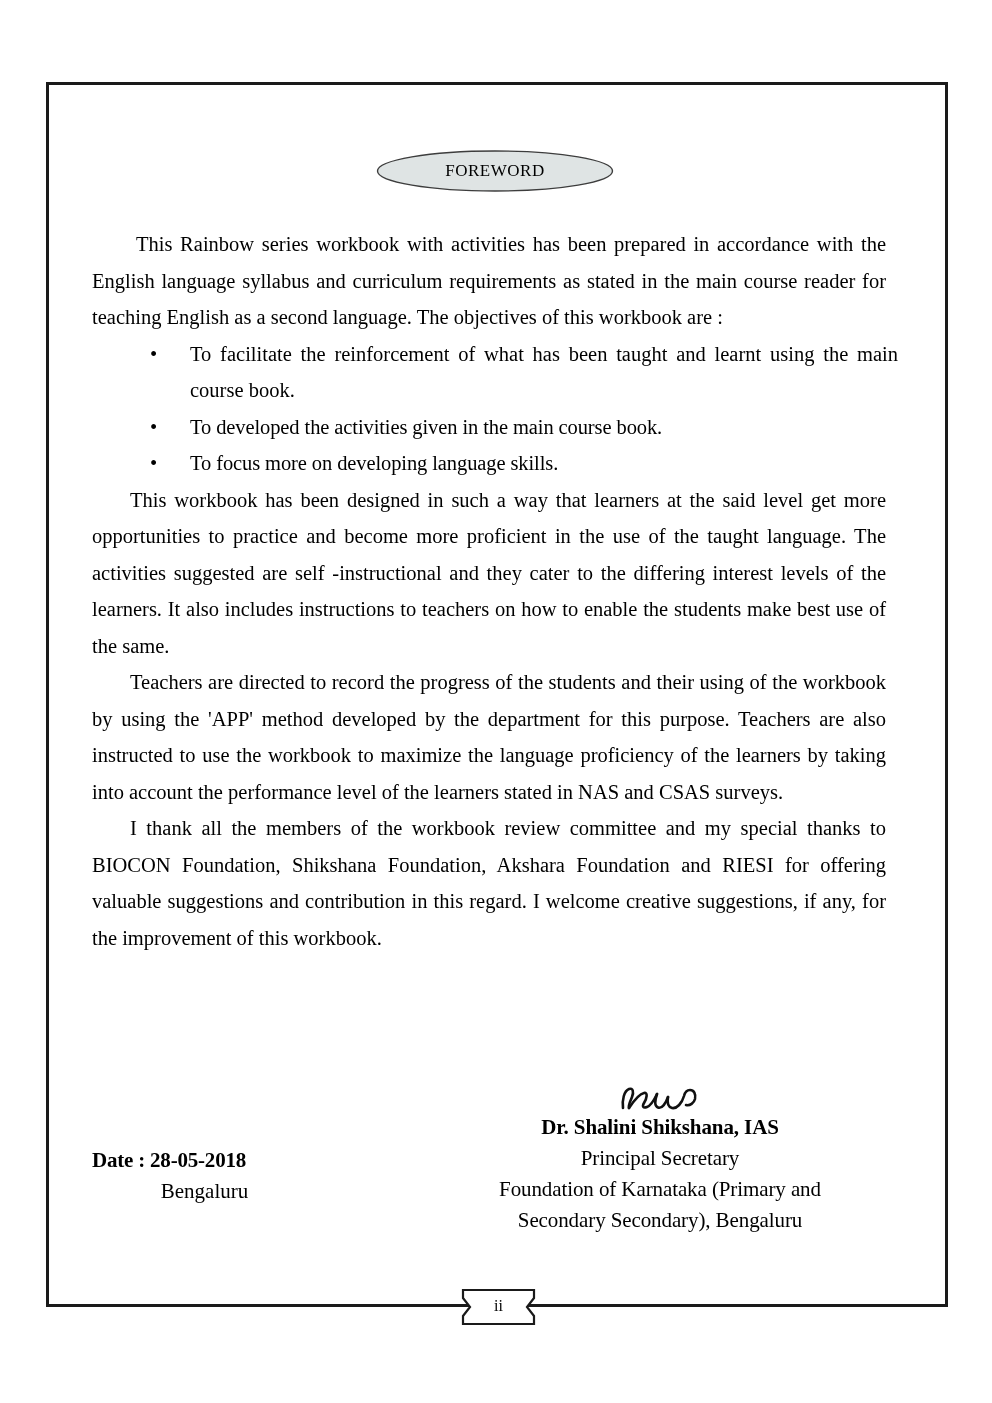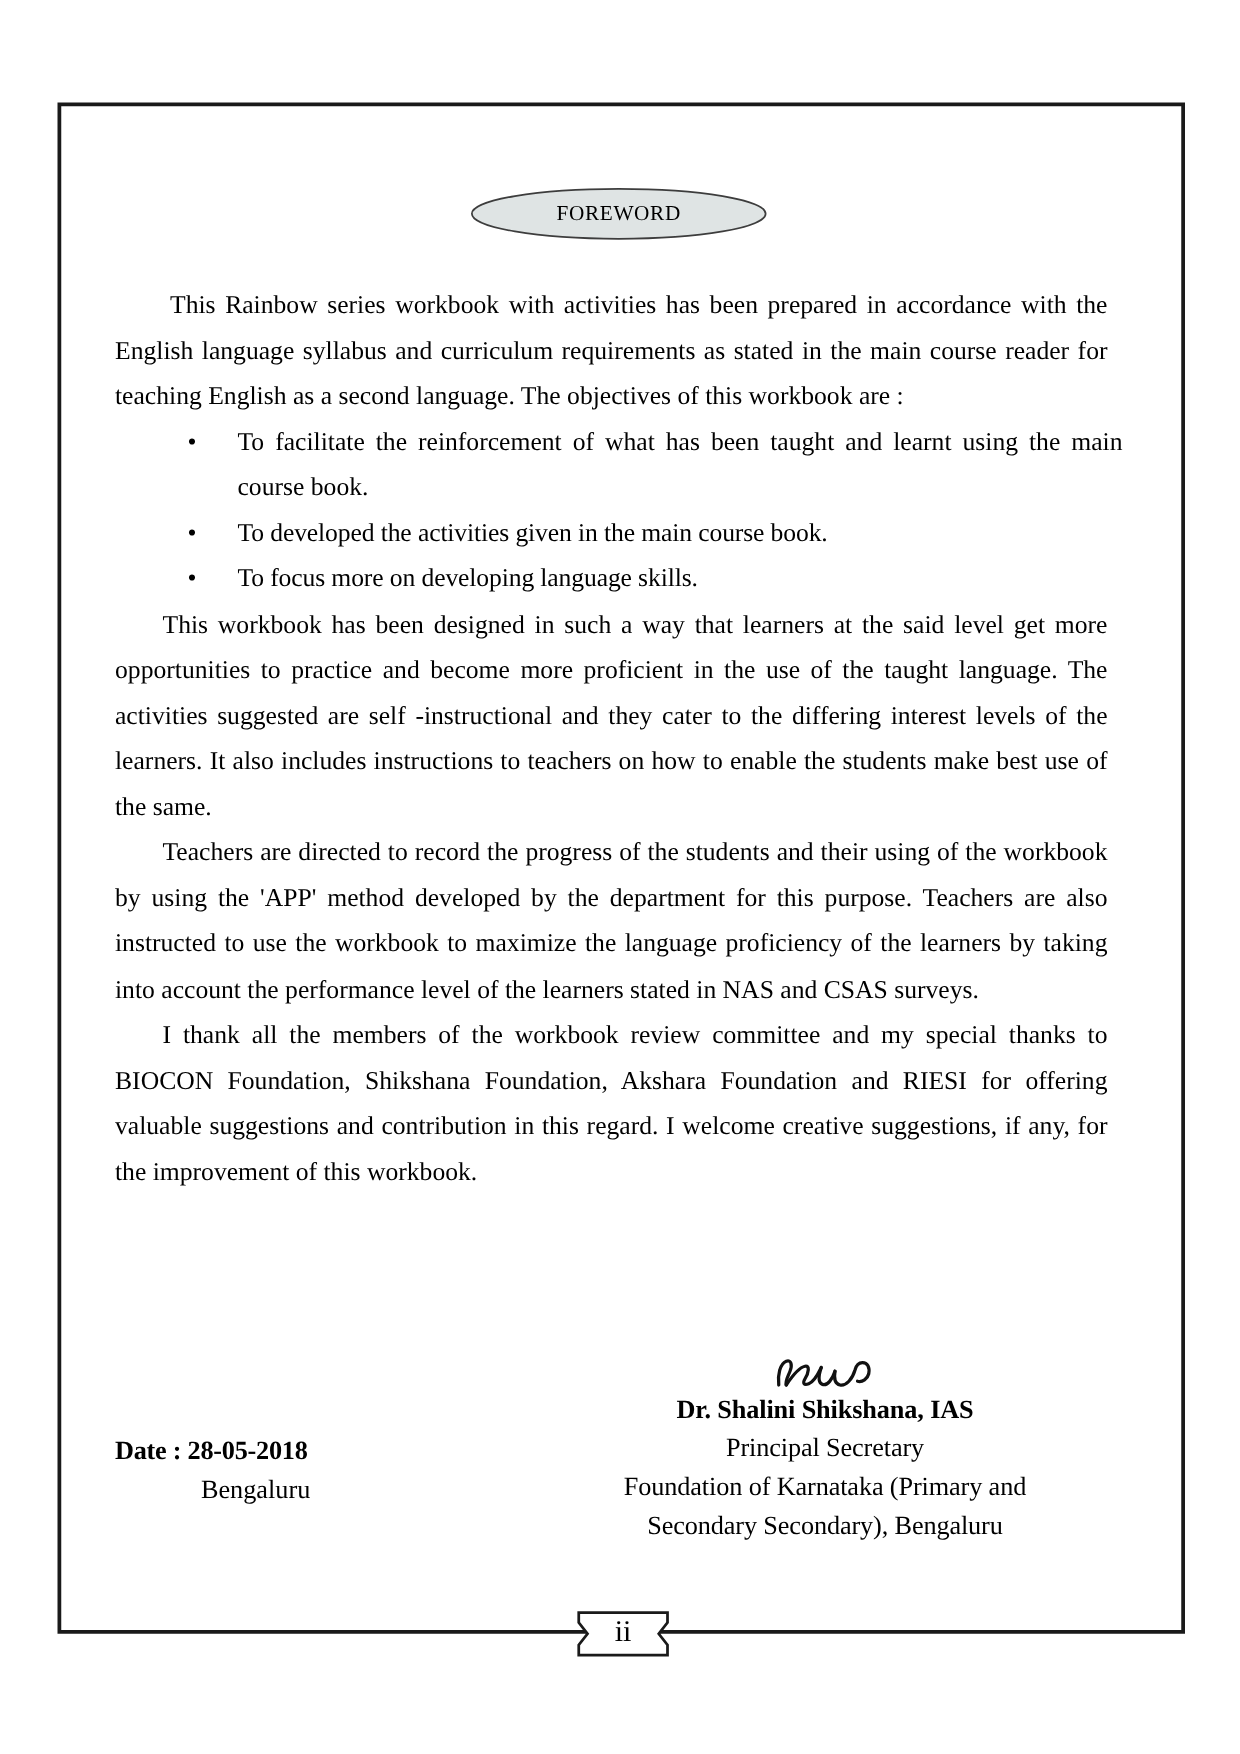--- a/index.html
+++ b/index.html
@@ -163,21 +163,21 @@
   #page-number-banner svg {
     position: absolute;
     inset: 0;
   }
   #page-number-text {
     position: absolute;
     inset: 0;
     display: flex;
     align-items: center;
     justify-content: center;
-    font-size: 24px;
+    font-size: 16px;
     line-height: 1;
     padding-bottom: 2px;
     box-sizing: border-box;
   }
 </style>
 </head>
 <body>
 
 <div id="page-frame"></div>
 

